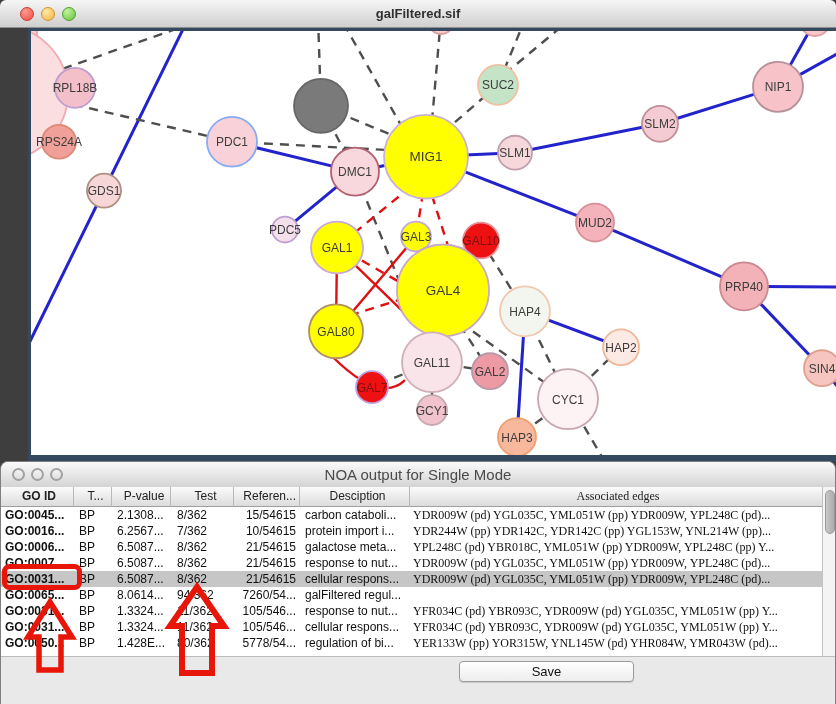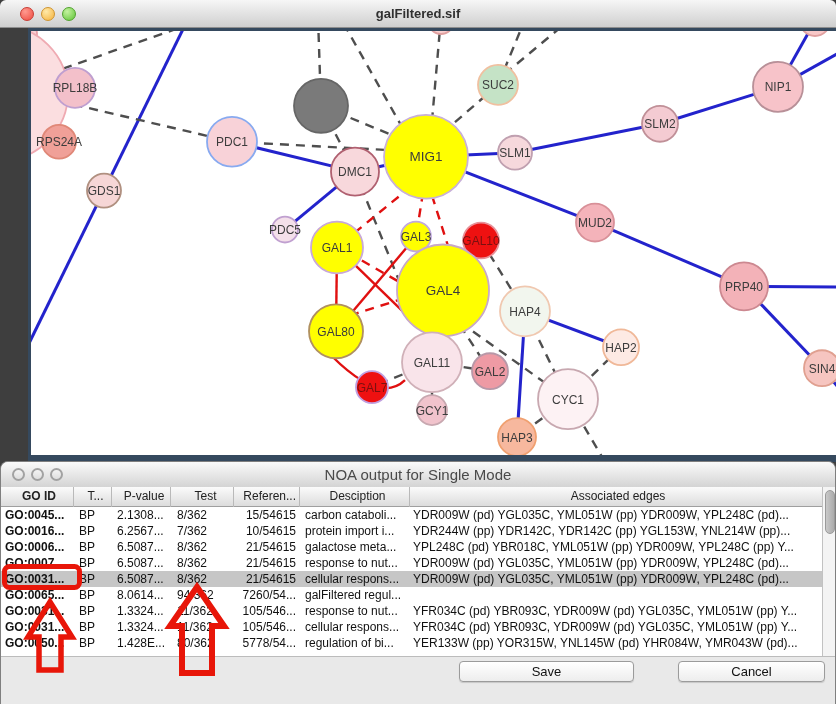--- a/index.html
+++ b/index.html
@@ -41,21 +41,21 @@
   .trow{display:flex;height:16px;background:#ffffff;}
   .trow.sel{background:#c6c6c6;}
   .cell{box-sizing:border-box;height:16px;line-height:16px;font-size:12px;color:#111;
     overflow:hidden;white-space:nowrap;}
   .c0{width:72px;padding-left:4px;font-weight:bold;}
   .c1{width:38px;padding-left:6px;}
   .c2{width:59px;padding-left:6px;}
   .c3{width:63px;padding-left:7px;}
   .c4{width:66px;text-align:right;padding-right:3px;}
   .c5{width:110px;padding-left:6px;}
-  .c6{width:413px;padding-left:4px;}
+  .c6{width:413px;padding-left:4px;font-family:Liberation Serif, serif;}
 
   .vscroll{position:absolute;top:0;right:0;width:15px;height:169px;box-sizing:border-box;
     background:#f4f4f4;border-left:1px solid #c2c2c2;}
   .vthumb{position:absolute;top:3px;left:2px;width:10px;height:44px;border-radius:5px;
     background:linear-gradient(90deg,#c9c9c9,#ababab);border:1px solid #9a9a9a;box-sizing:border-box;}
 
   .btn{position:absolute;height:21px;line-height:19px;text-align:center;font-size:13px;color:#111;
     background:linear-gradient(#ffffff,#ededed);border:1px solid #9b9b9b;border-radius:4px;box-sizing:border-box;
     box-shadow:0 1px 1px rgba(0,0,0,0.15);}
   .btn-save{top:199px;left:458px;width:175px;}
@@ -301,21 +301,20 @@
             <div class="cell c5">regulation of bi...</div>
             <div class="cell c6">YER133W (pp) YOR315W, YNL145W (pd) YHR084W, YMR043W (pd)...</div>
           </div>
         </div>
       <div class="vscroll">
         <div class="vthumb"></div>
       </div>
     </div>
 
     <div class="btn btn-save">Save</div>
-    <div class="btn btn-cancel">Cancel</div>
   </div>
 
   <svg class="anno" xmlns="http://www.w3.org/2000/svg">
     <g>
         <rect x="4.5" y="566.5" width="75" height="21" rx="5" fill="none" stroke="#e81609" stroke-width="5"></rect>
         <polygon points="50,602 72,637 61,637 61,670 39,670 39,637 28,637" fill="none" stroke="#e81609" stroke-width="5.5" stroke-linejoin="miter"></polygon>
         <polygon points="197,587 224,626 212,626 212,673 182,673 182,626 170,626" fill="none" stroke="#e81609" stroke-width="6" stroke-linejoin="miter"></polygon>
       </g>
   </svg>
 

